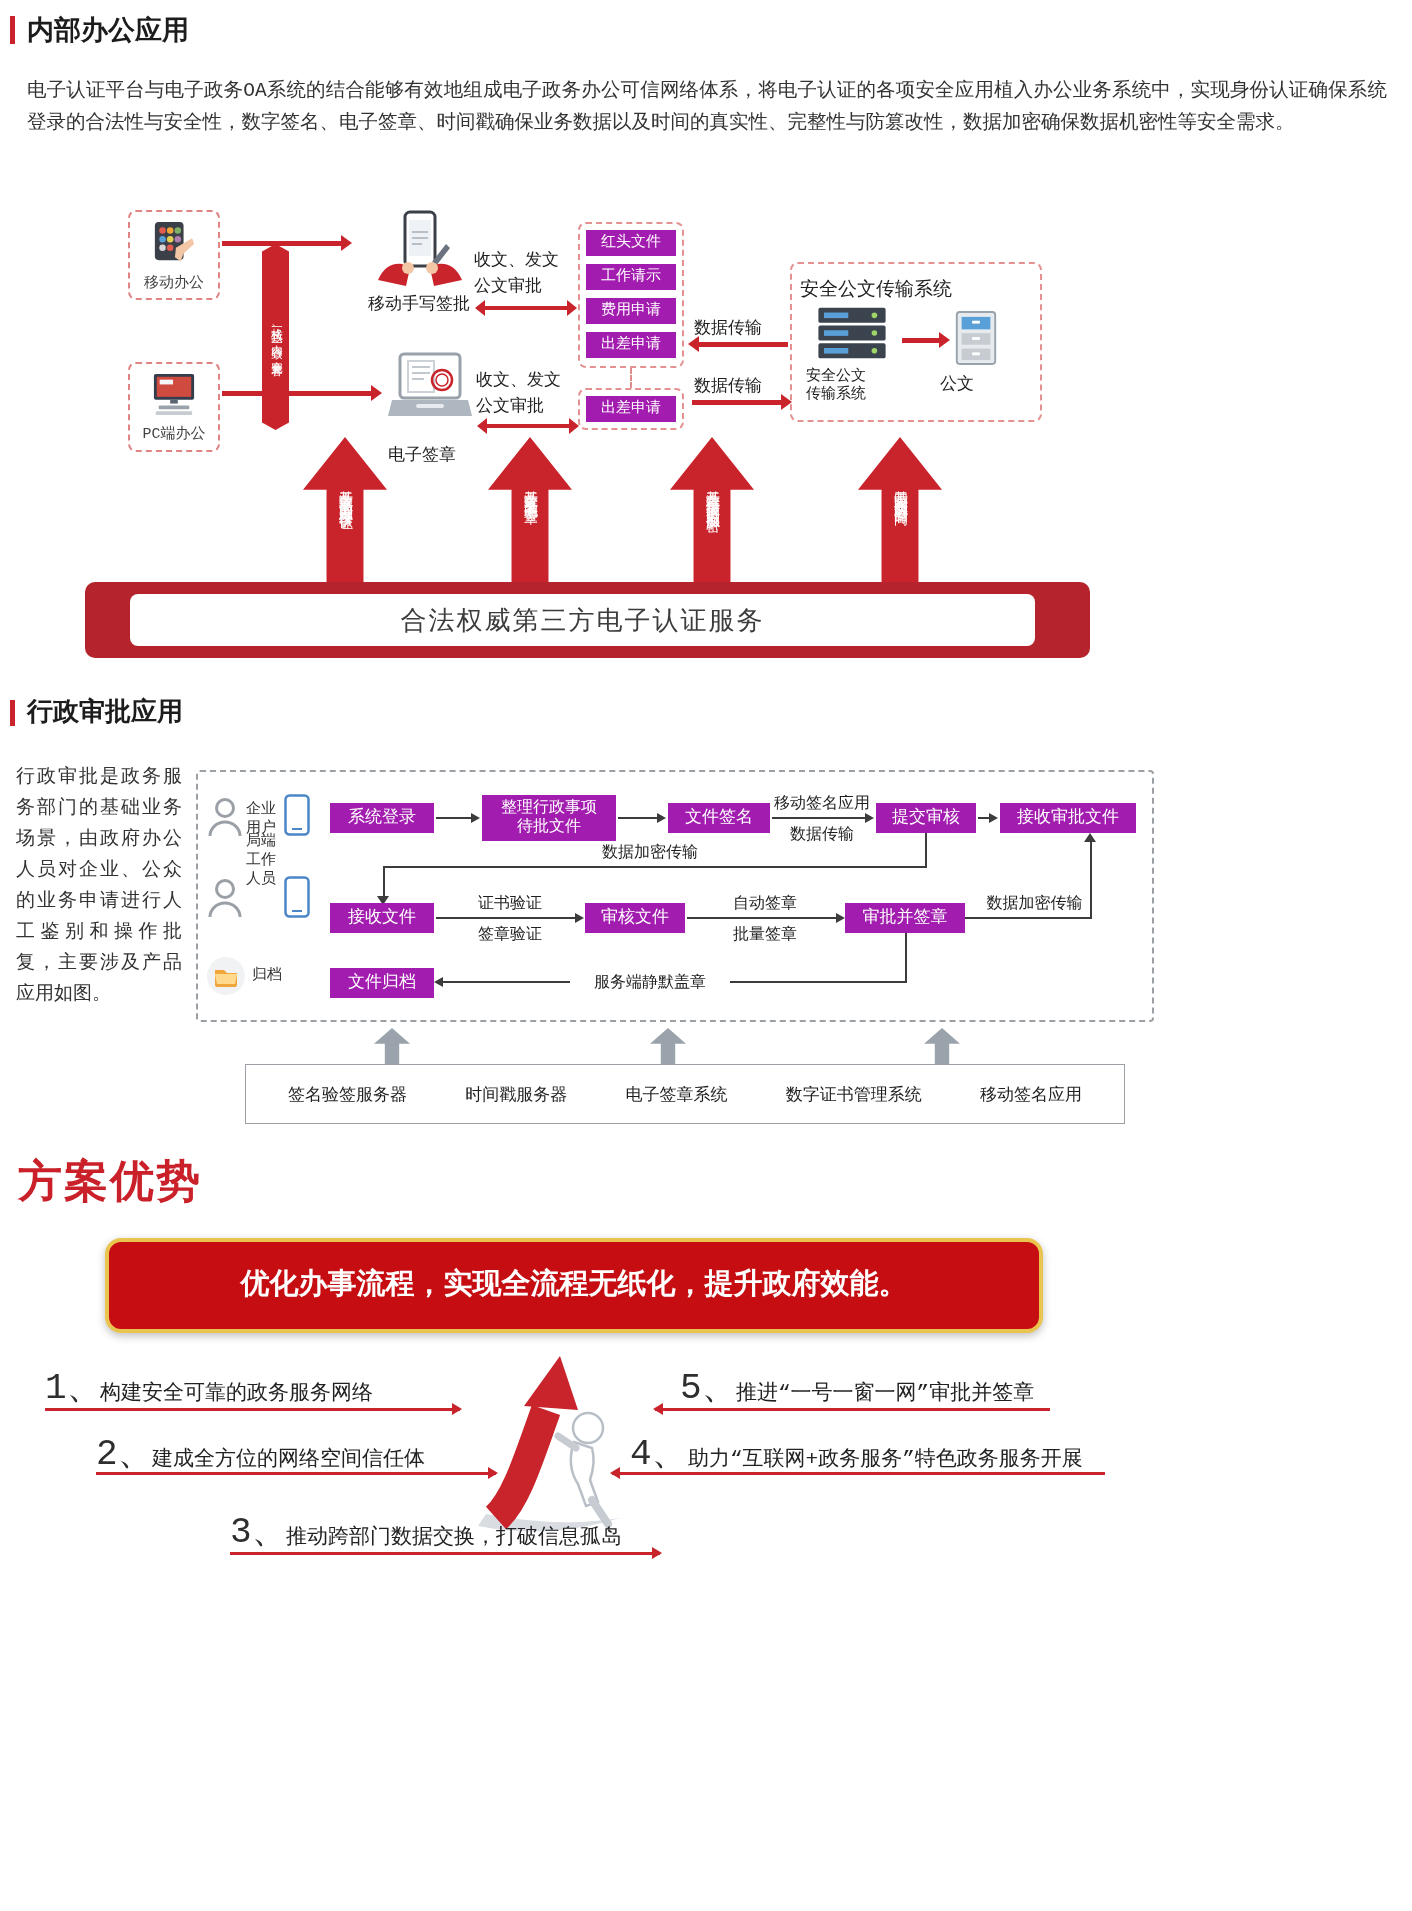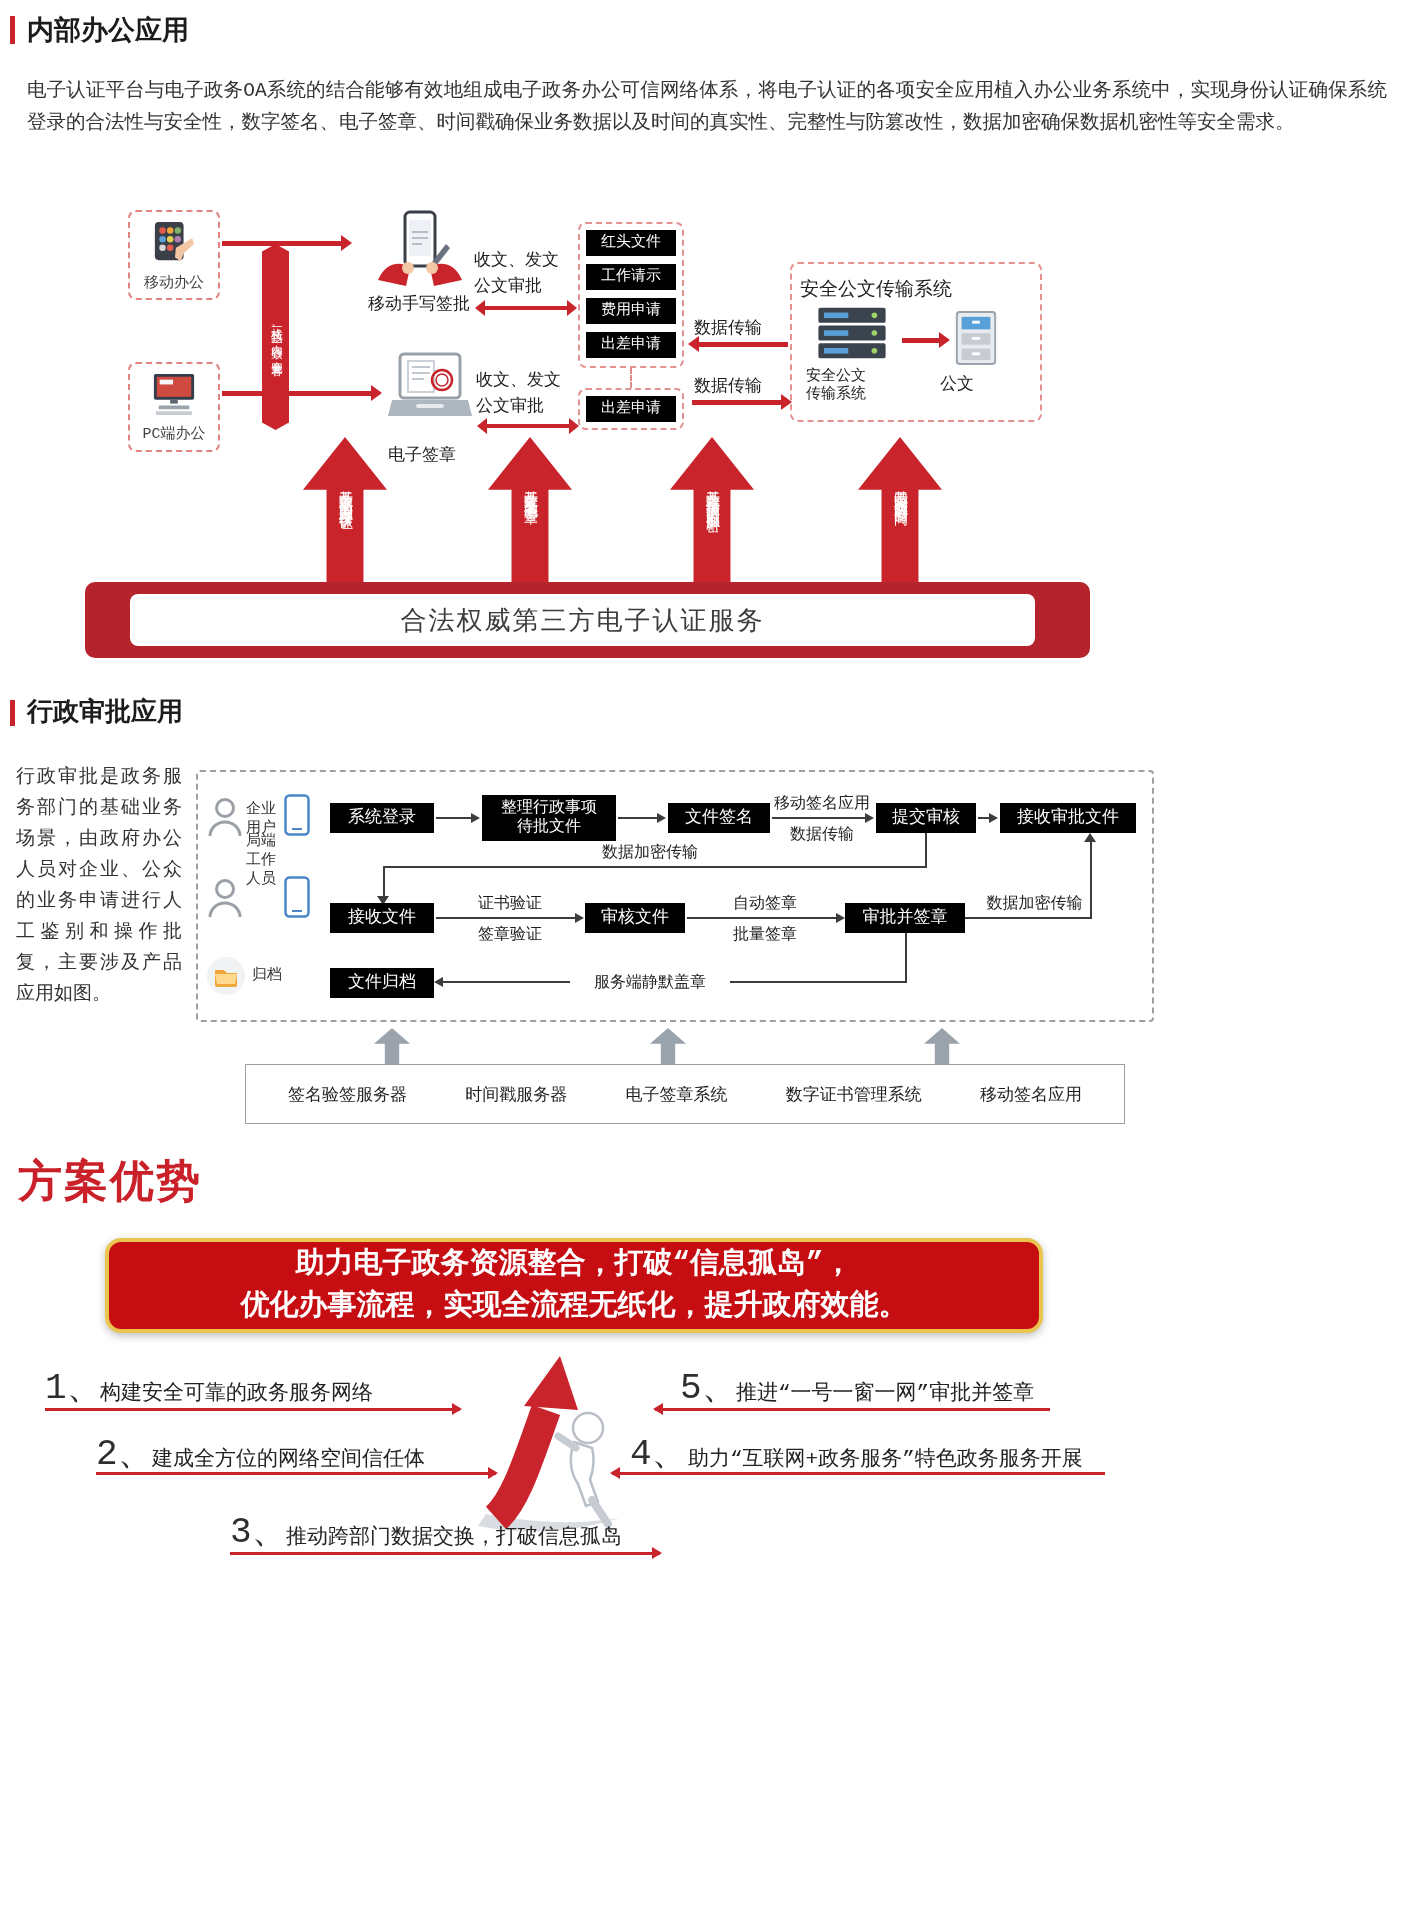--- a/index.html
+++ b/index.html
@@ -8,21 +8,21 @@
         font-family:Liberation Mono, monospace;color:#1f1f1f}
   .abs{position:absolute}
   .redbar{position:absolute;width:5px;background:#c9242b}
   .sec-title{position:absolute;font-weight:bold;color:#1c1c1c}
   .para{position:absolute;color:#333;text-align:justify}
   .dashbox{position:absolute;border:2px dashed #e39191;border-radius:8px}
   .graydash{position:absolute;border:2px dashed #9aa0a6;border-radius:4px}
   .iconbox{position:absolute;border:2px dashed #e08383;border-radius:8px;display:flex;
            flex-direction:column;align-items:center;justify-content:center;gap:3px}
   .iconbox .cap{font-size:15px;color:#444}
-  .rbtn{position:absolute;background:#000000;color:#fff;display:flex;flex-direction:column;
+  .rbtn{position:absolute;background:#a21caf;color:#fff;display:flex;flex-direction:column;
         align-items:center;justify-content:center;text-align:right;font-size:17px;line-height:1.2}
   .rbtn.sm{font-size:15px}
   .lbl{position:absolute;color:#1f1f1f;text-align:left}
   .rarrow{position:absolute;height:5px;background:#c9242b}
   .rarrow::after{content:"";position:absolute;right:-10px;top:-6px;border-left:11px solid #c9242b;
         border-top:8px solid transparent;border-bottom:8px solid transparent}
   .rarrow-l{position:absolute;height:5px;background:#c9242b}
   .rarrow-l::before{content:"";position:absolute;left:-10px;top:-6px;border-right:11px solid #c9242b;
         border-top:8px solid transparent;border-bottom:8px solid transparent}
   .dbl{position:absolute;height:4px;background:#c9242b}
@@ -311,21 +311,20 @@
       <span>电子签章系统</span>
       <span>数字证书管理系统</span>
       <span>移动签名应用</span>
     </div>
   </section>
 
   <section>
     <div class="adv-title" style="left:18px;top:1152px">方案优势</div>
 
     <div class="banner" style="left:105px;top:1238px;width:938px;height:95px">
-      <div>助力电子政务资源整合，打破“信息孤岛”，</div>
       <div>优化办事流程，实现全流程无纸化，提升政府效能。</div>
     </div>
 
     <span class="abs" style="left:468px;top:1348px">
       <svg viewBox="0 0 165 195" width="165" height="195">
         <path d="M10 178 Q80 192 152 170 Q92 180 18 166 Z" fill="#d9dde2"></path>
         <path d="M28 170 C 48 152 60 112 78 62" stroke="#c9242b" stroke-width="30" fill="none"></path>
         <polygon points="56,58 92,8 110,62" fill="#c9242b"></polygon>
         <circle cx="120" cy="80" r="15" fill="#fff" stroke="#b9bfc7" stroke-width="2.5"></circle>
         <path d="M106 94 q-8 24 4 42 l8 22 12 -4 -8 -22 q6 -18 2 -32 z" fill="#fff" stroke="#b9bfc7" stroke-width="2.5"></path>

